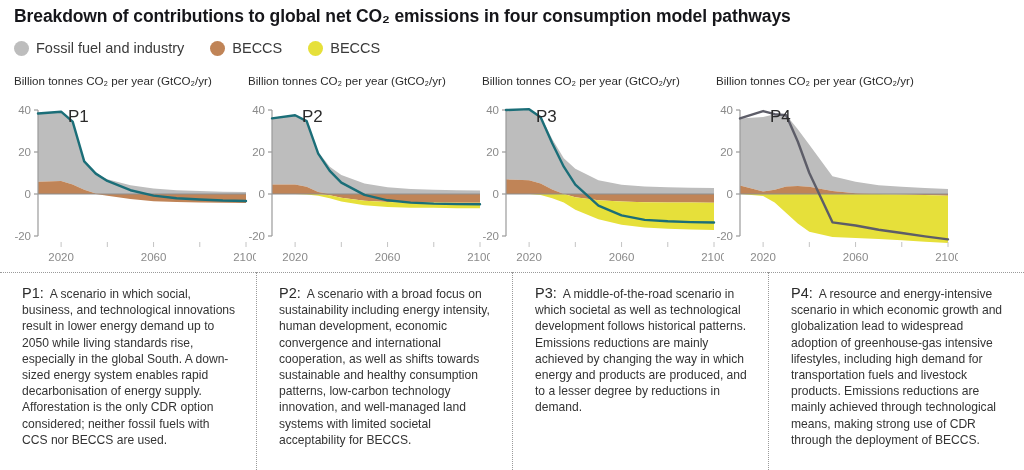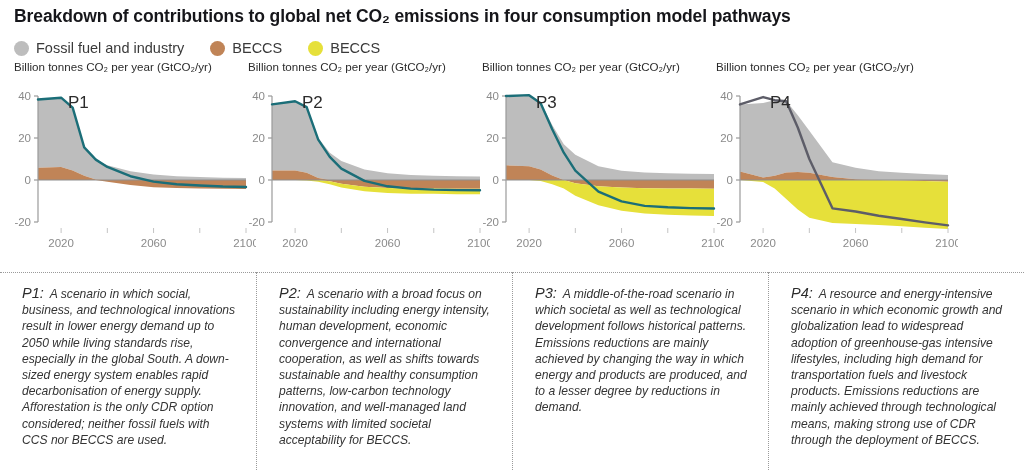--- a/index.html
+++ b/index.html
@@ -45,21 +45,21 @@
     display: block;
   }
   .legend-label {
     font-size: 14.5px;
     color: #3a3a3a;
     white-space: nowrap;
   }
   #panels {
     position: absolute;
     left: 0;
-    top: 60px;
+    top: 74px;
     width: 936px;
     height: 200px;
     display: flex;
     text-align: right;
   }
   .panel {
     width: 256px;
     position: relative;
   }
   .axis-title {
@@ -80,21 +80,20 @@
     font-size: 17px;
     fill: #2b2b2b;
   }
   #captions {
     position: absolute;
     left: 0;
     top: 272px;
     width: 1024px;
     height: 198px;
     display: flex;
-    font-style: italic;
   }
   .caption {
     width: 256px;
     box-sizing: border-box;
     padding: 12px 18px 0 22px;
     border-left: 1px dotted #9a9a9a;
     border-top: 1px dotted #9a9a9a;
     font-size: 12.1px;
     line-height: 16.2px;
     color: #343434;

